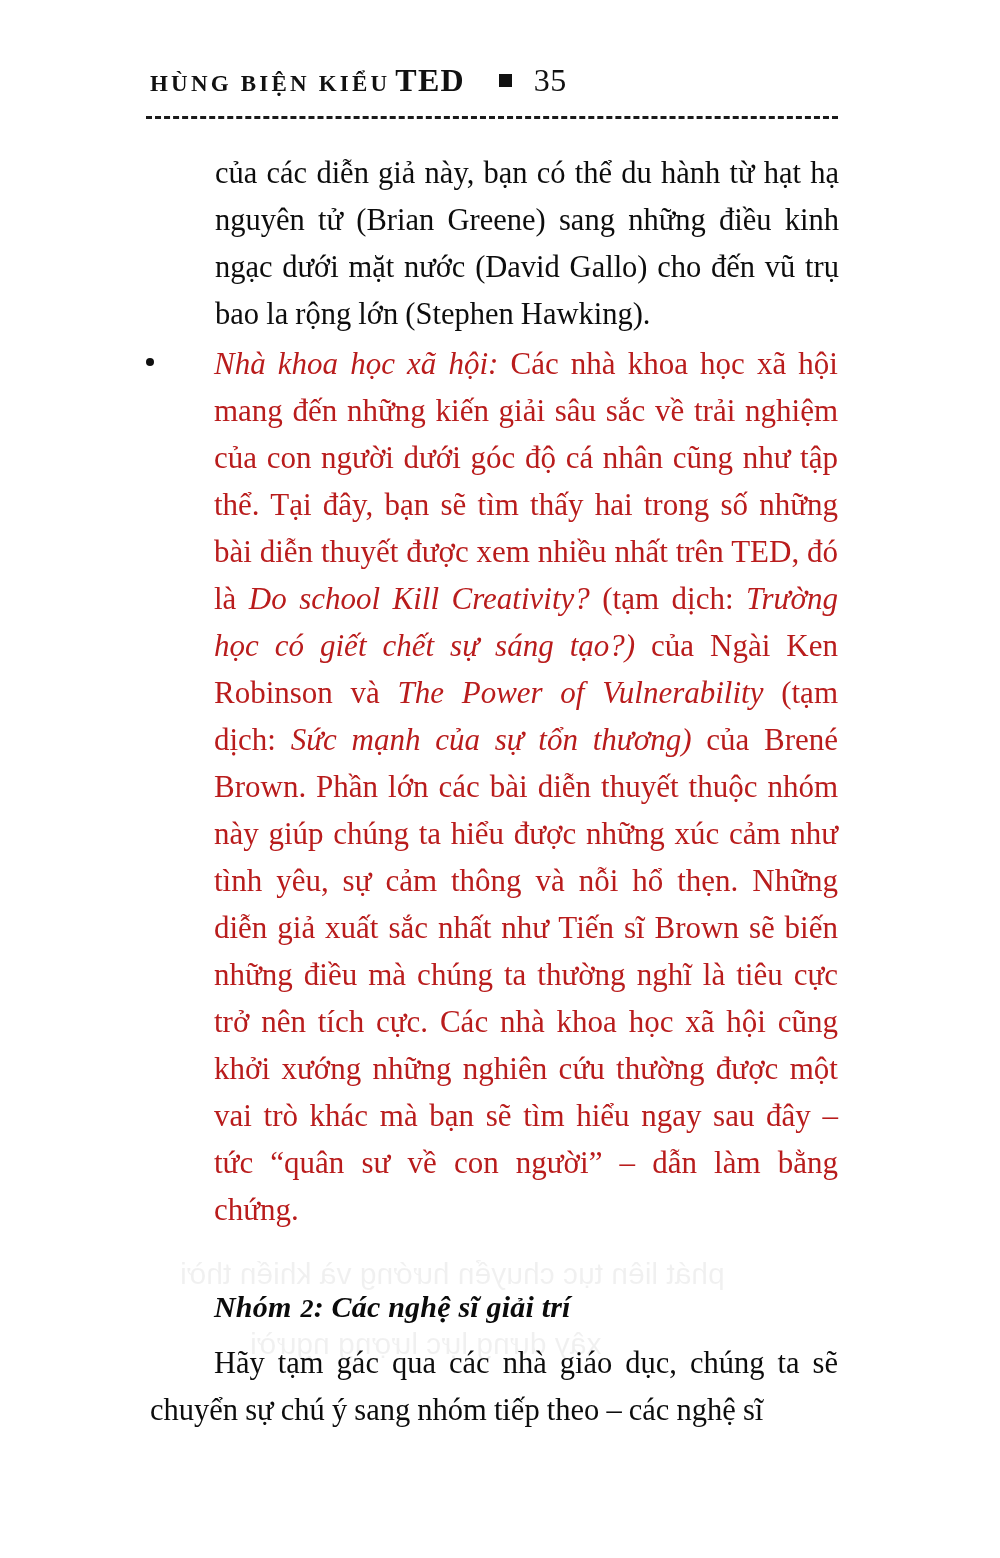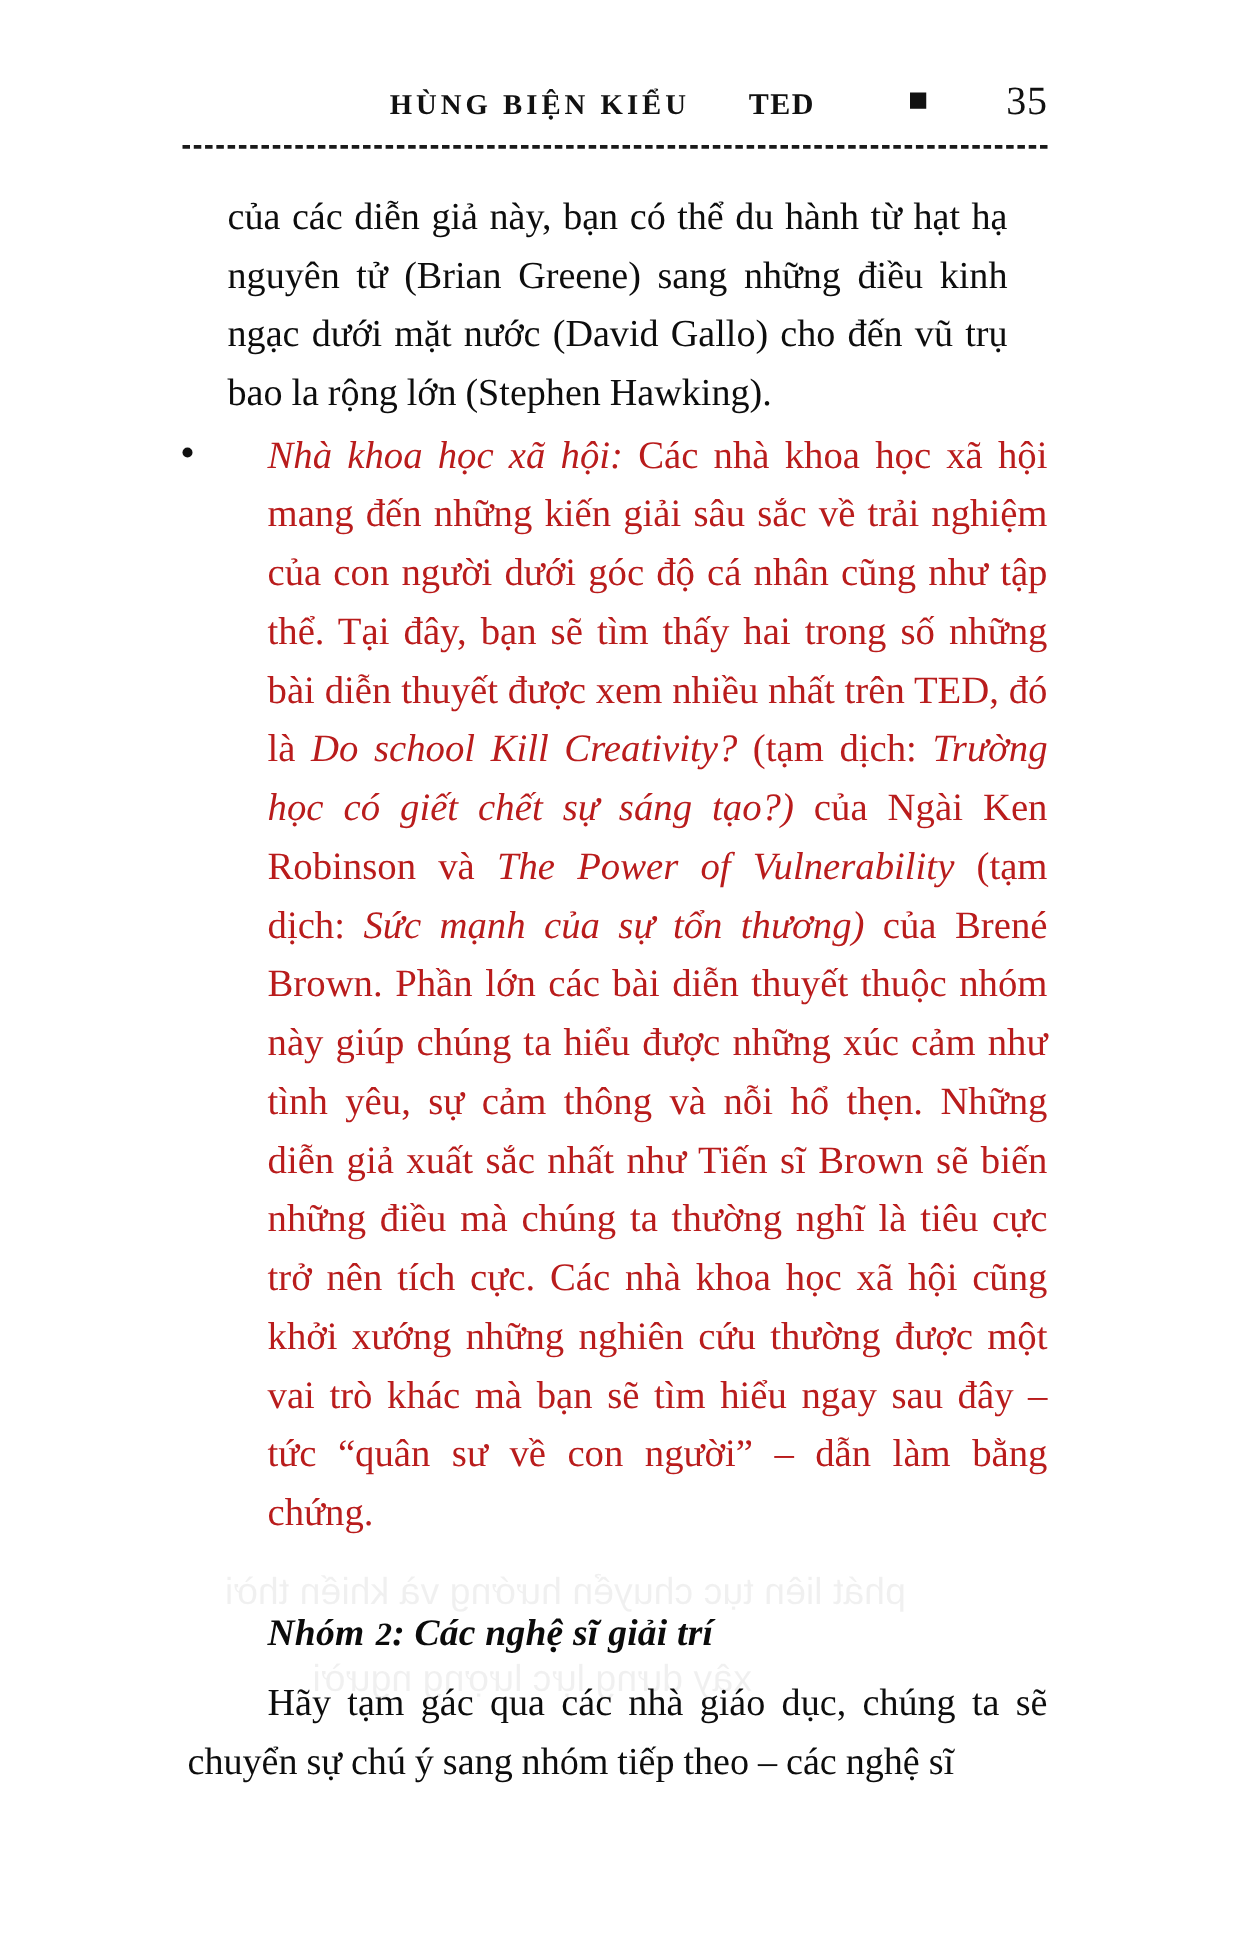--- a/index.html
+++ b/index.html
@@ -21,35 +21,33 @@
 
   
   .running-head {
     position: absolute;
     left: 150px;
     top: 62px;
     width: 688px;
     height: 42px;
     display: flex;
     align-items: baseline;
-    justify-content: flex-end;
     white-space: nowrap;
-    gap: 42px;
   }
 
   .rh-title {
     font-size: 23px;
     font-variant: small-caps;
     letter-spacing: 3.2px;
     font-weight: 600;
     color: #111;
   }
 
   .rh-brand {
-    font-size: 24px;
+    font-size: 32px;
     font-weight: 700;
     letter-spacing: 1.2px;
     margin-left: 5px;
     color: #111;
   }
 
   .rh-square {
     display: inline-block;
     width: 13px;
     height: 13px;
@@ -89,21 +87,21 @@
     font-size: 30.5px;
     line-height: 47px;
     text-align: justify;
     text-justify: inter-word;
     word-spacing: -0.5px;
     color: #0d0d0d;
   }
 
   
   .para.indent-block {
-    margin-left: 32px;
+    margin-left: 65px;
     width: 624px;
   }
 
   .para.flush {
     width: 688px;
   }
 
   .para.first-line-indent {
     text-indent: 64px;
     margin-top: 11px;

